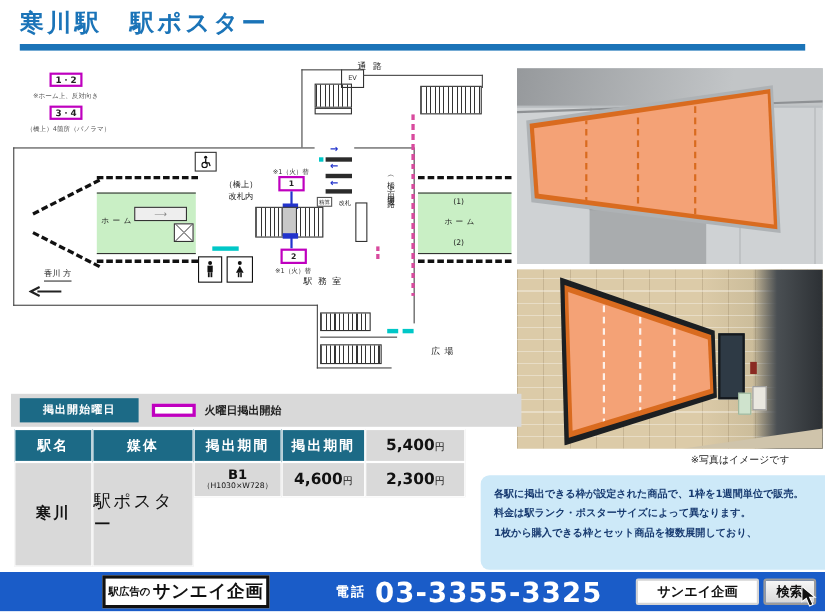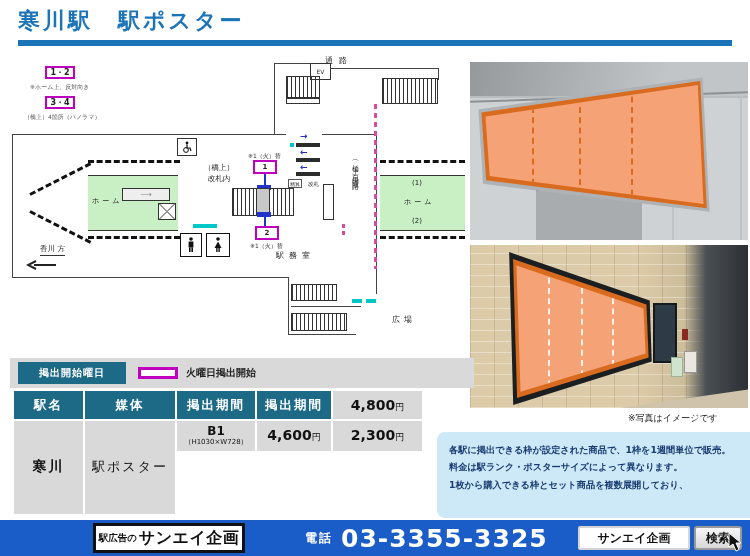--- a/index.html
+++ b/index.html
@@ -36,21 +36,21 @@
   .legend-desc { left:176px; top:8px; font-size:10px; font-weight:bold; color:#222; }
 
   
   .ptable { left:13px; top:390px; width:410px; height:125px;
             display:grid; grid-template-columns:71px 92px 80px 76px 91px;
             grid-template-rows:30px 31.6px 31.6px 31.6px; }
   .cell { border:1.5px solid #fff; display:flex; flex-direction:column; align-items:center; justify-content:center; }
   .th { background:#1c6a86; color:#fff; font-size:12.5px; font-weight:bold; letter-spacing:2px; }
   .td { background:#d9d9d9; color:#111; }
   .td-station { grid-row:2/5; font-size:14px; font-weight:bold; letter-spacing:2px; }
-  .td-media   { grid-row:2/5; font-size:13px; letter-spacing:2px; }
+  .td-media   { grid-row:2/5; font-size:16px; letter-spacing:2px; }
   .td-period  { grid-row:2/5; font-size:13px; font-weight:bold; }
   .size-name { font-size:12px; font-weight:bold; line-height:1.1; }
   .size-dims { font-size:7px; line-height:1.2; }
   .price { font-size:14px; font-weight:bold; }
   .price .yen { font-size:9px; font-weight:normal; }
 
   
   .photo1 { left:470px; top:62px; width:278px; height:178px; overflow:hidden;
             background:linear-gradient(180deg,#b9bdc0 0 38px,#d8dbdd 38px 100%); }
   .p1-ceil { left:0; top:0; width:278px; height:34px;
@@ -281,21 +281,21 @@
   <div class="abs ptable">
     <div class="cell th">駅名</div>
     <div class="cell th">媒体</div>
     <div class="cell th">掲出期間</div>
     <div class="cell th">掲出期間</div>
 
     <div class="cell td td-station">寒川</div>
     <div class="cell td td-media">駅ポスター</div>
 
     <div class="cell td">
-      <div class="price"><span>4,800</span><span class="yen">円</span></div>
+      <div class="price"><span>5,400</span><span class="yen">円</span></div>
     </div>
     <div class="cell td">
       <div class="size-name">B1</div>
       <div class="size-dims">（H1030×W728）</div>
     </div>
     <div class="cell td">
       <div class="price"><span>4,600</span><span class="yen">円</span></div>
     </div>
     <div class="cell td">
       <div class="price"><span>2,300</span><span class="yen">円</span></div>

